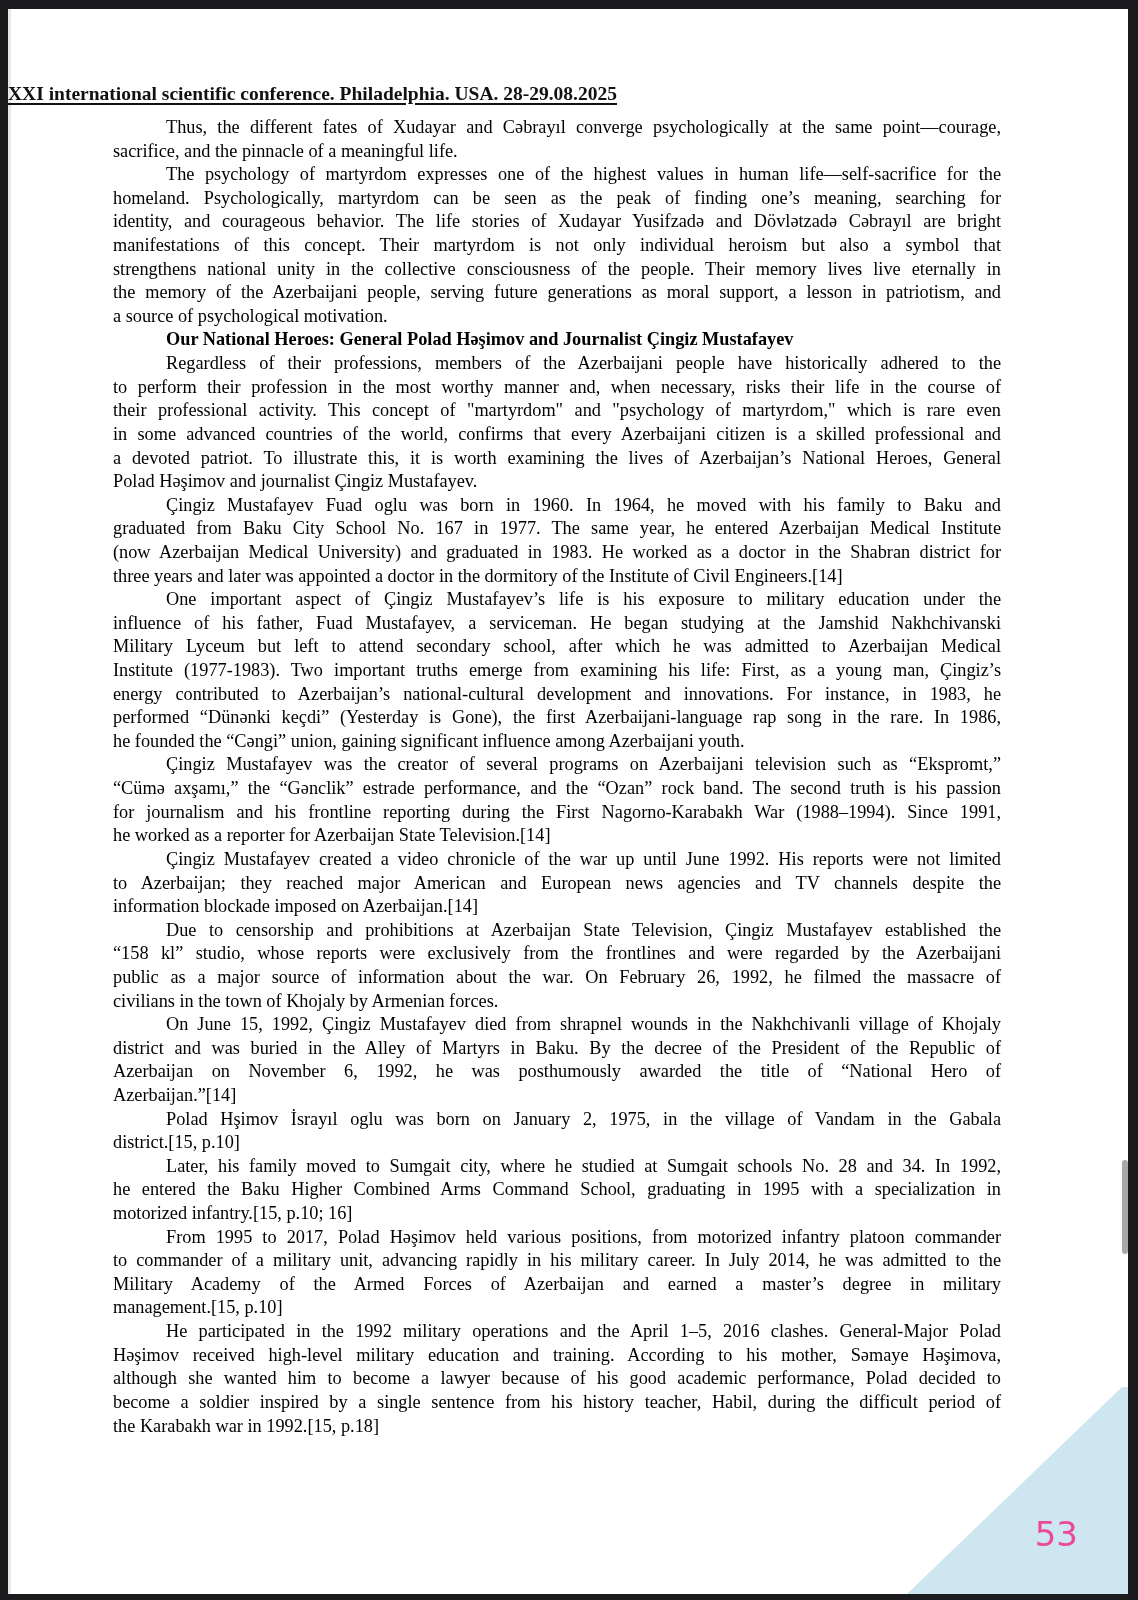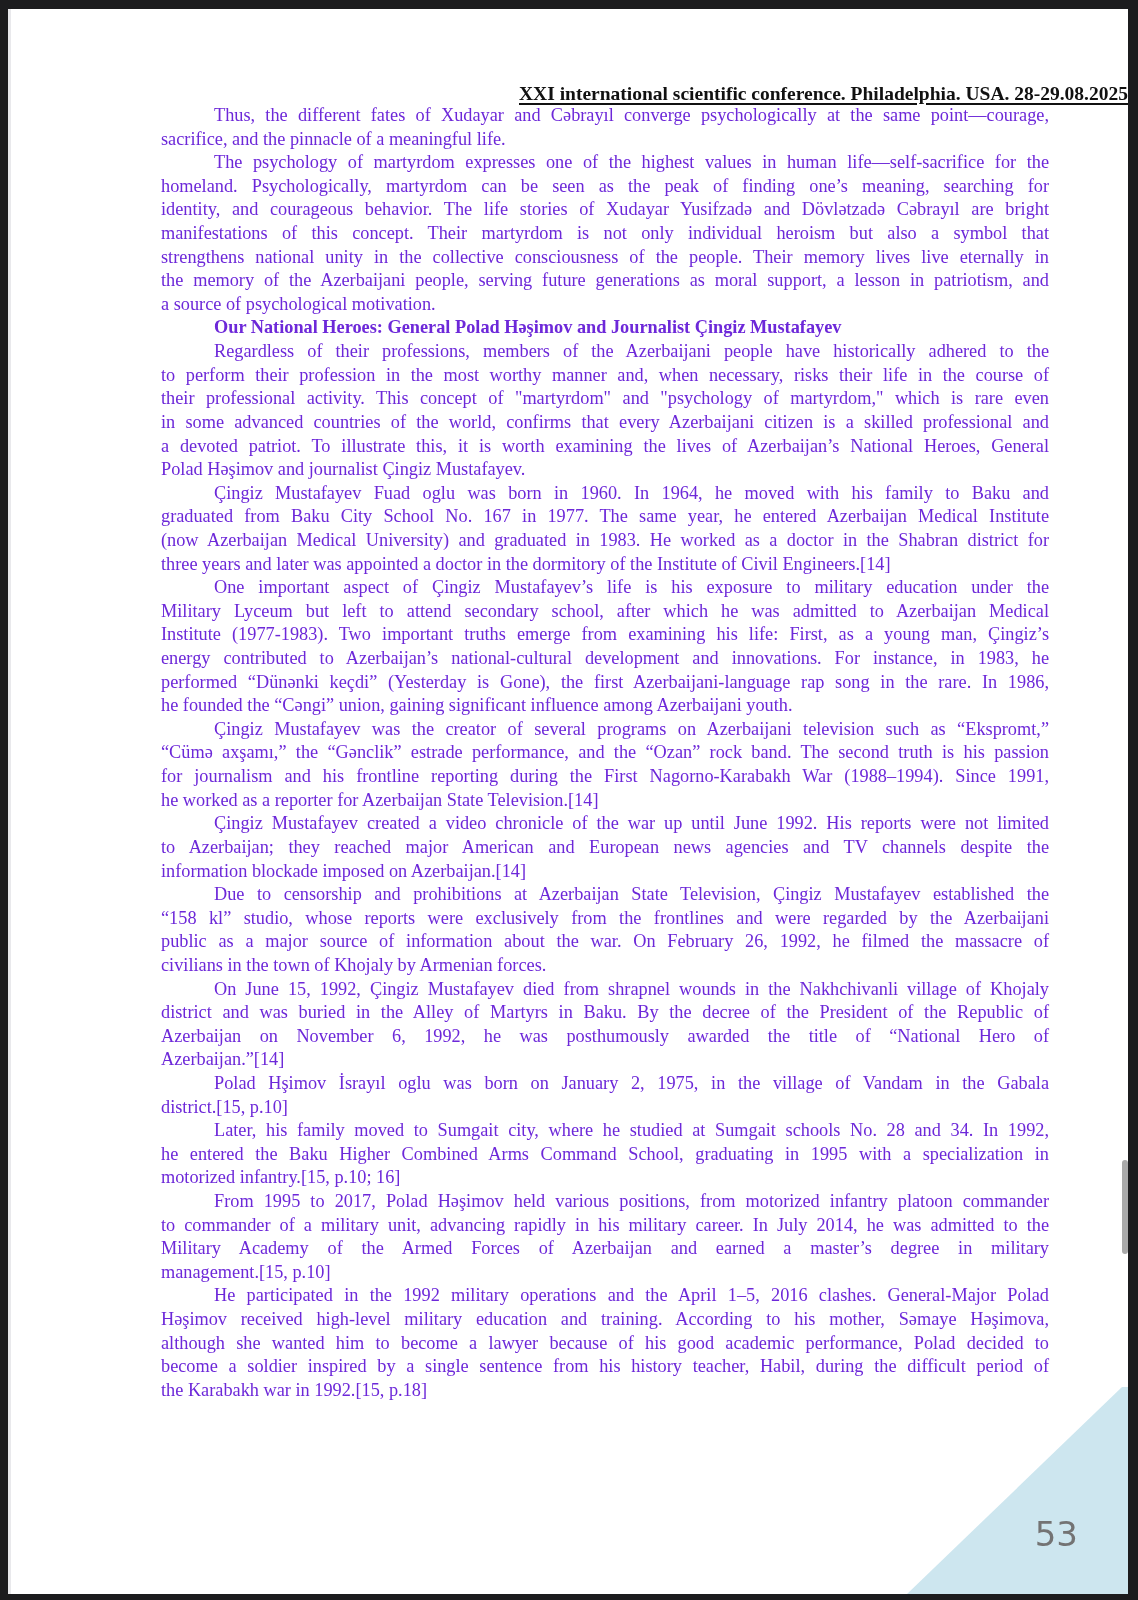--- a/index.html
+++ b/index.html
@@ -21,58 +21,57 @@
   }
   .corner-triangle {
     position: absolute;
     left: 0; top: 0; width: 1120px; height: 1585px;
     pointer-events: none;
   }
   .header-title {
     position: absolute;
     left: 0; width: 1120px;
     top: 73px;
-    text-align: right;
+    text-align: left;
     font-family: "Liberation Serif", serif;
     font-weight: bold;
     font-size: 19.5px;
     color: #111;
     line-height: 24px;
   }
   .header-title span {
     text-decoration: underline;
     text-decoration-thickness: 2px;
     text-underline-offset: 3px;
   }
   .body-text {
     position: absolute;
-    left: 105px; top: 95px;
+    left: 105px; top: 107px;
     width: 888px;
     font-family: "Liberation Serif", serif;
     font-size: 18.3px;
-    color: #6d28d9;
-    margin-left: 48px;
+    color: #000000;
   }
   .line {
     height: 23.62px;
     line-height: 23.62px;
     white-space: nowrap;
     text-align: justify;
     text-align-last: justify;
     overflow: visible;
   }
   .line.last { text-align-last: left; }
   .line.indent { padding-left: 53px; }
   .line.bold { font-weight: bold; text-align-last: left; }
   .page-number {
     position: absolute;
     right: 50px; top: 1505px;
     font-family: "DejaVu Sans", sans-serif;
     font-size: 34px;
-    color: #737373;
+    color: #ec4899;
     letter-spacing: 0px;
   }
   .scrollbar-thumb {
     position: absolute;
     left: 1122px; top: 1160px;
     width: 6px; height: 94px;
     background: #a9a9a9;
     border-radius: 3px;
   }
 </style>
@@ -105,20 +104,21 @@
       <div class="line">to perform their profession in the most worthy manner and, when necessary, risks their life in the course of</div>
       <div class="line">their professional activity. This concept of "martyrdom" and "psychology of martyrdom," which is rare even</div>
       <div class="line">in some advanced countries of the world, confirms that every Azerbaijani citizen is a skilled professional and</div>
       <div class="line">a devoted patriot. To illustrate this, it is worth examining the lives of Azerbaijan’s National Heroes, General</div>
       <div class="line last">Polad Həşimov and journalist Çingiz Mustafayev.</div>
       <div class="line indent">Çingiz Mustafayev Fuad oglu was born in 1960. In 1964, he moved with his family to Baku and</div>
       <div class="line">graduated from Baku City School No. 167 in 1977. The same year, he entered Azerbaijan Medical Institute</div>
       <div class="line">(now Azerbaijan Medical University) and graduated in 1983. He worked as a doctor in the Shabran district for</div>
       <div class="line last">three years and later was appointed a doctor in the dormitory of the Institute of Civil Engineers.[14]</div>
       <div class="line indent">One important aspect of Çingiz Mustafayev’s life is his exposure to military education under the</div>
+      <div class="line">influence of his father, Fuad Mustafayev, a serviceman. He began studying at the Jamshid Nakhchivanski</div>
       <div class="line">Military Lyceum but left to attend secondary school, after which he was admitted to Azerbaijan Medical</div>
       <div class="line">Institute (1977-1983). Two important truths emerge from examining his life: First, as a young man, Çingiz’s</div>
       <div class="line">energy contributed to Azerbaijan’s national-cultural development and innovations. For instance, in 1983, he</div>
       <div class="line">performed “Dünənki keçdi” (Yesterday is Gone), the first Azerbaijani-language rap song in the rare. In 1986,</div>
       <div class="line last">he founded the “Cəngi” union, gaining significant influence among Azerbaijani youth.</div>
       <div class="line indent">Çingiz Mustafayev was the creator of several programs on Azerbaijani television such as “Ekspromt,”</div>
       <div class="line">“Cümə axşamı,” the “Gənclik” estrade performance, and the “Ozan” rock band. The second truth is his passion</div>
       <div class="line">for journalism and his frontline reporting during the First Nagorno-Karabakh War (1988–1994). Since 1991,</div>
       <div class="line last">he worked as a reporter for Azerbaijan State Television.[14]</div>
       <div class="line indent">Çingiz Mustafayev created a video chronicle of the war up until June 1992. His reports were not limited</div>

